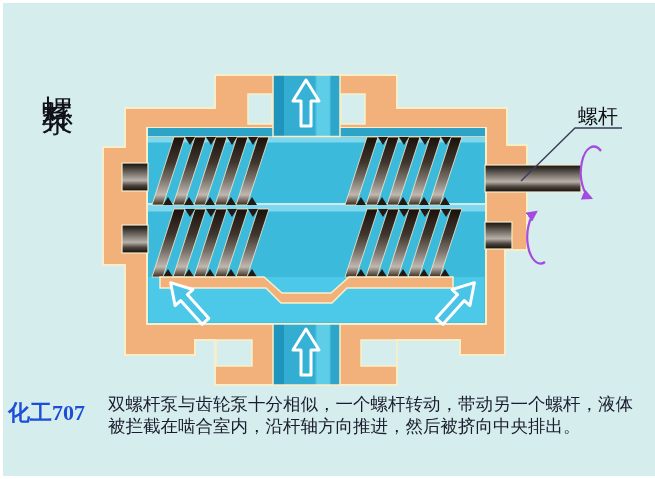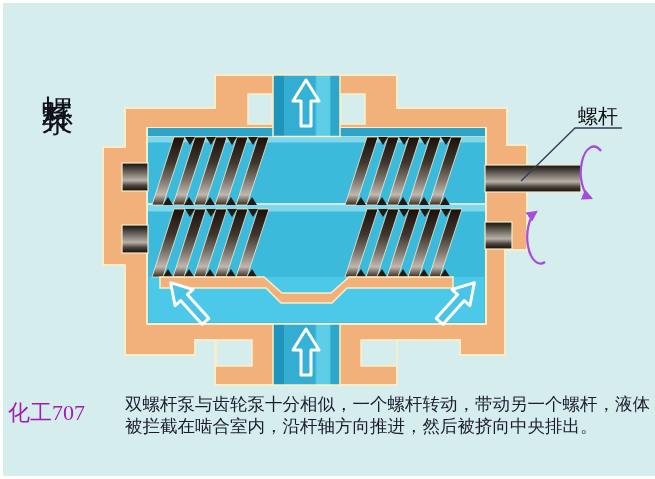--- a/index.html
+++ b/index.html
@@ -10,26 +10,26 @@
     padding-left:15px;
   }
   #frame{position:absolute;inset:0;border:3px solid #ffffff;pointer-events:none;z-index:50;}
   #title{
     position:absolute;left:42px;top:70px;width:36px;height:122px;
     writing-mode:vertical-rl;text-orientation:upright;
     font-size:31px;letter-spacing:6px;color:#101018;z-index:10;
   }
   #diagram-svg{position:absolute;left:0;top:0;z-index:5;}
   #caption{
-    position:absolute;left:125px;top:394px;width:528px;
+    position:absolute;left:108px;top:394px;width:528px;
     font-size:17.5px;line-height:21.5px;color:#1b1b2e;z-index:10;
   }
   #credit{
     position:absolute;left:8px;top:398px;width:120px;
-    font-size:22px;font-weight:normal;line-height:30px;color:#a21caf;z-index:10;
+    font-size:22px;font-weight:bold;line-height:30px;color:#1d4ed8;z-index:10;
   }
 </style>
 </head>
 <body>
 
 <div id="canvas">
 
   <div id="title">螺杆泵</div>
 
   <svg id="diagram-svg" width="655" height="479" viewBox="0 0 655 479" xmlns="http://www.w3.org/2000/svg">

